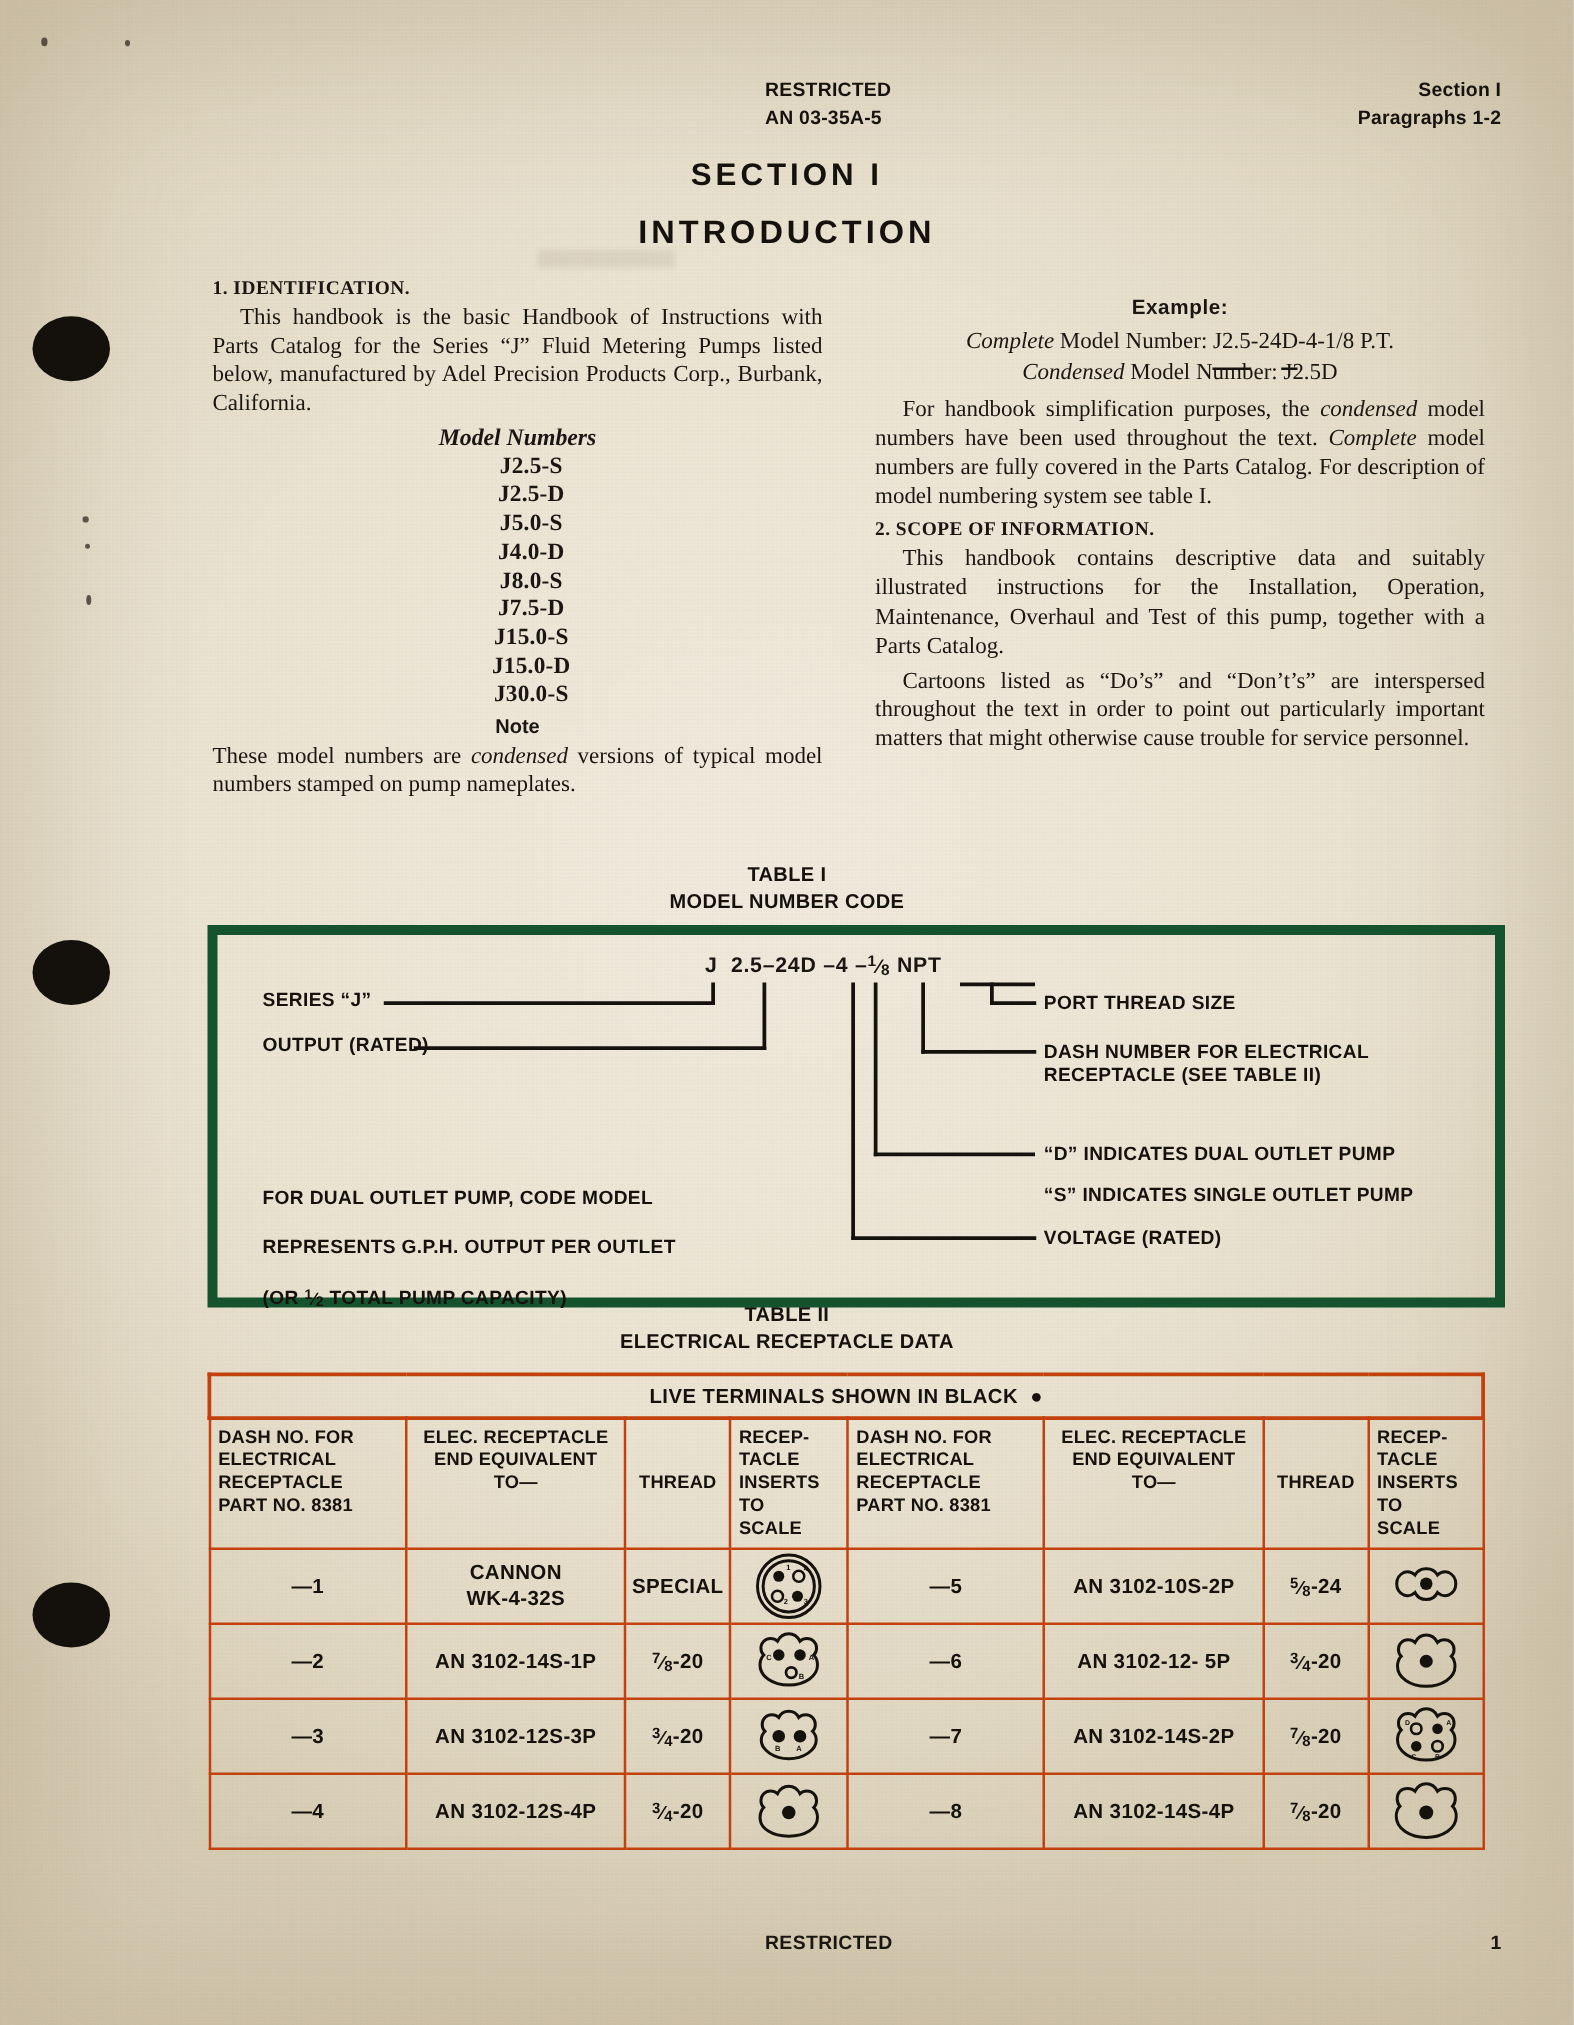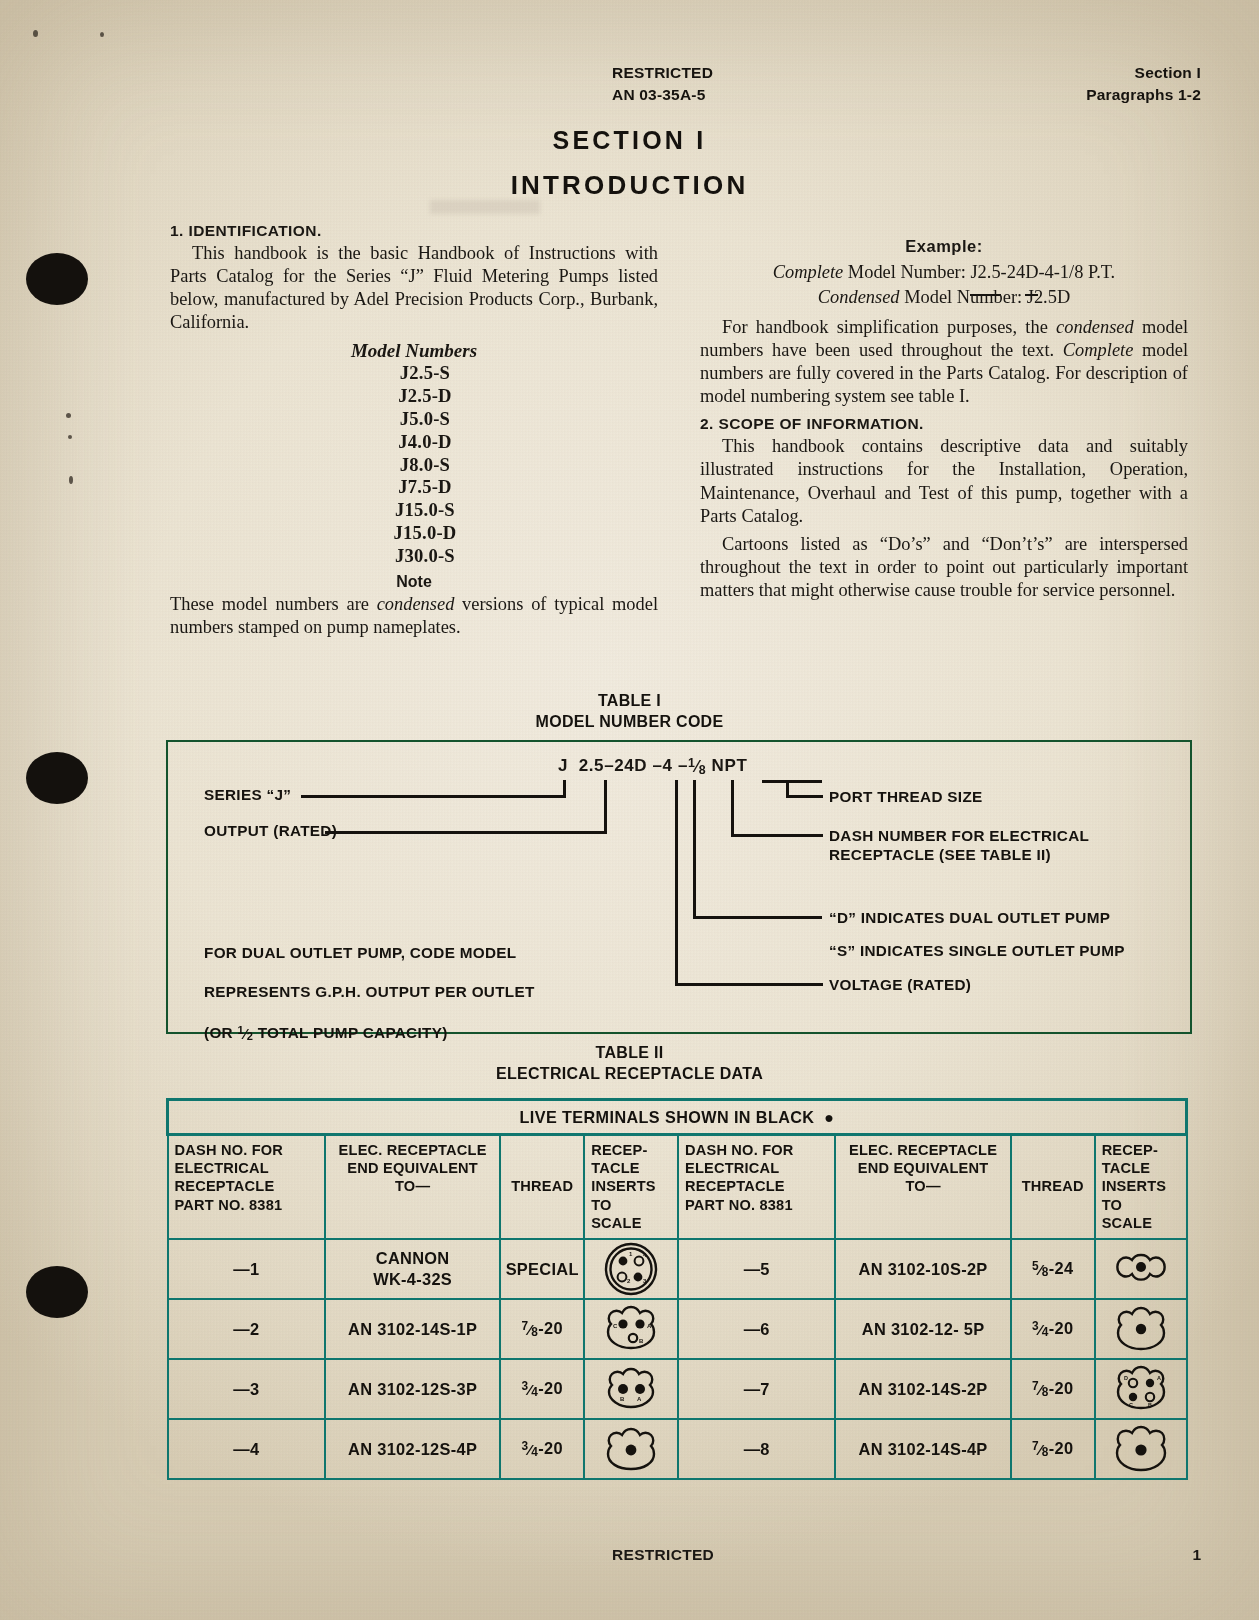--- a/index.html
+++ b/index.html
@@ -54,21 +54,21 @@
     font-weight:bold;color:#15120e;
   }
   #section-heading{top:126px;font-size:25px;letter-spacing:3.2px;}
   #intro-heading{top:170px;font-size:26px;letter-spacing:3.2px;}
 
   .col{position:absolute;width:488px;}
   .col-left{left:170px;top:222px;}
   .col-right{left:700px;top:237px;}
 
   .h2{
-    font-family:Liberation Sans, sans-serif;
+    font-family:Liberation Serif, serif;
     font-weight:bold;font-size:15.5px;letter-spacing:.4px;
     margin:0 0 2px 0;
   }
 
   p.body{
     margin:0 0 0 0;
     font-size:18.4px;
     line-height:23.1px;
     text-align:justify;
     text-indent:22px;
@@ -98,21 +98,21 @@
   
   .tcap{
     position:absolute;width:100%;text-align:center;
     font-family:"Liberation Sans", sans-serif;font-weight:bold;
     font-size:16px;letter-spacing:.3px;line-height:21px;color:#15120e;
   }
 
   
   #table-1-box{
     position:absolute;left:166px;top:740px;width:1022px;height:290px;
-    border:2px solid #14532d;
+    border:8px solid #14532d;
     background:transparent;
   }
   .code-string{
     position:absolute;left:390px;top:14px;
     font-family:"Liberation Sans", sans-serif;font-weight:bold;
     font-size:17px;letter-spacing:.6px;white-space:nowrap;
   }
   .lbl{
     position:absolute;
     font-family:"Liberation Sans", sans-serif;font-weight:bold;
@@ -125,21 +125,21 @@
   .frac sub{font-size:.78em;vertical-align:-.12em;}
 
   
   #table-2{
     position:absolute;left:166px;top:1098px;width:1022px;
     border-collapse:collapse;
     font-family:"Liberation Sans", sans-serif;
     color:#15120e;
   }
   #table-2 td,#table-2 th{
-    border:2px solid #0f766e;
+    border:2px solid #c2410c;
     padding:0;
   }
   #table-2 .outer{border-width:3px;}
   .banner{
     text-align:center;font-weight:bold;font-size:16.2px;
     letter-spacing:.4px;height:32px;
   }
   .colh{
     font-weight:bold;font-size:14.6px;line-height:18.2px;
     letter-spacing:.2px;vertical-align:top;

